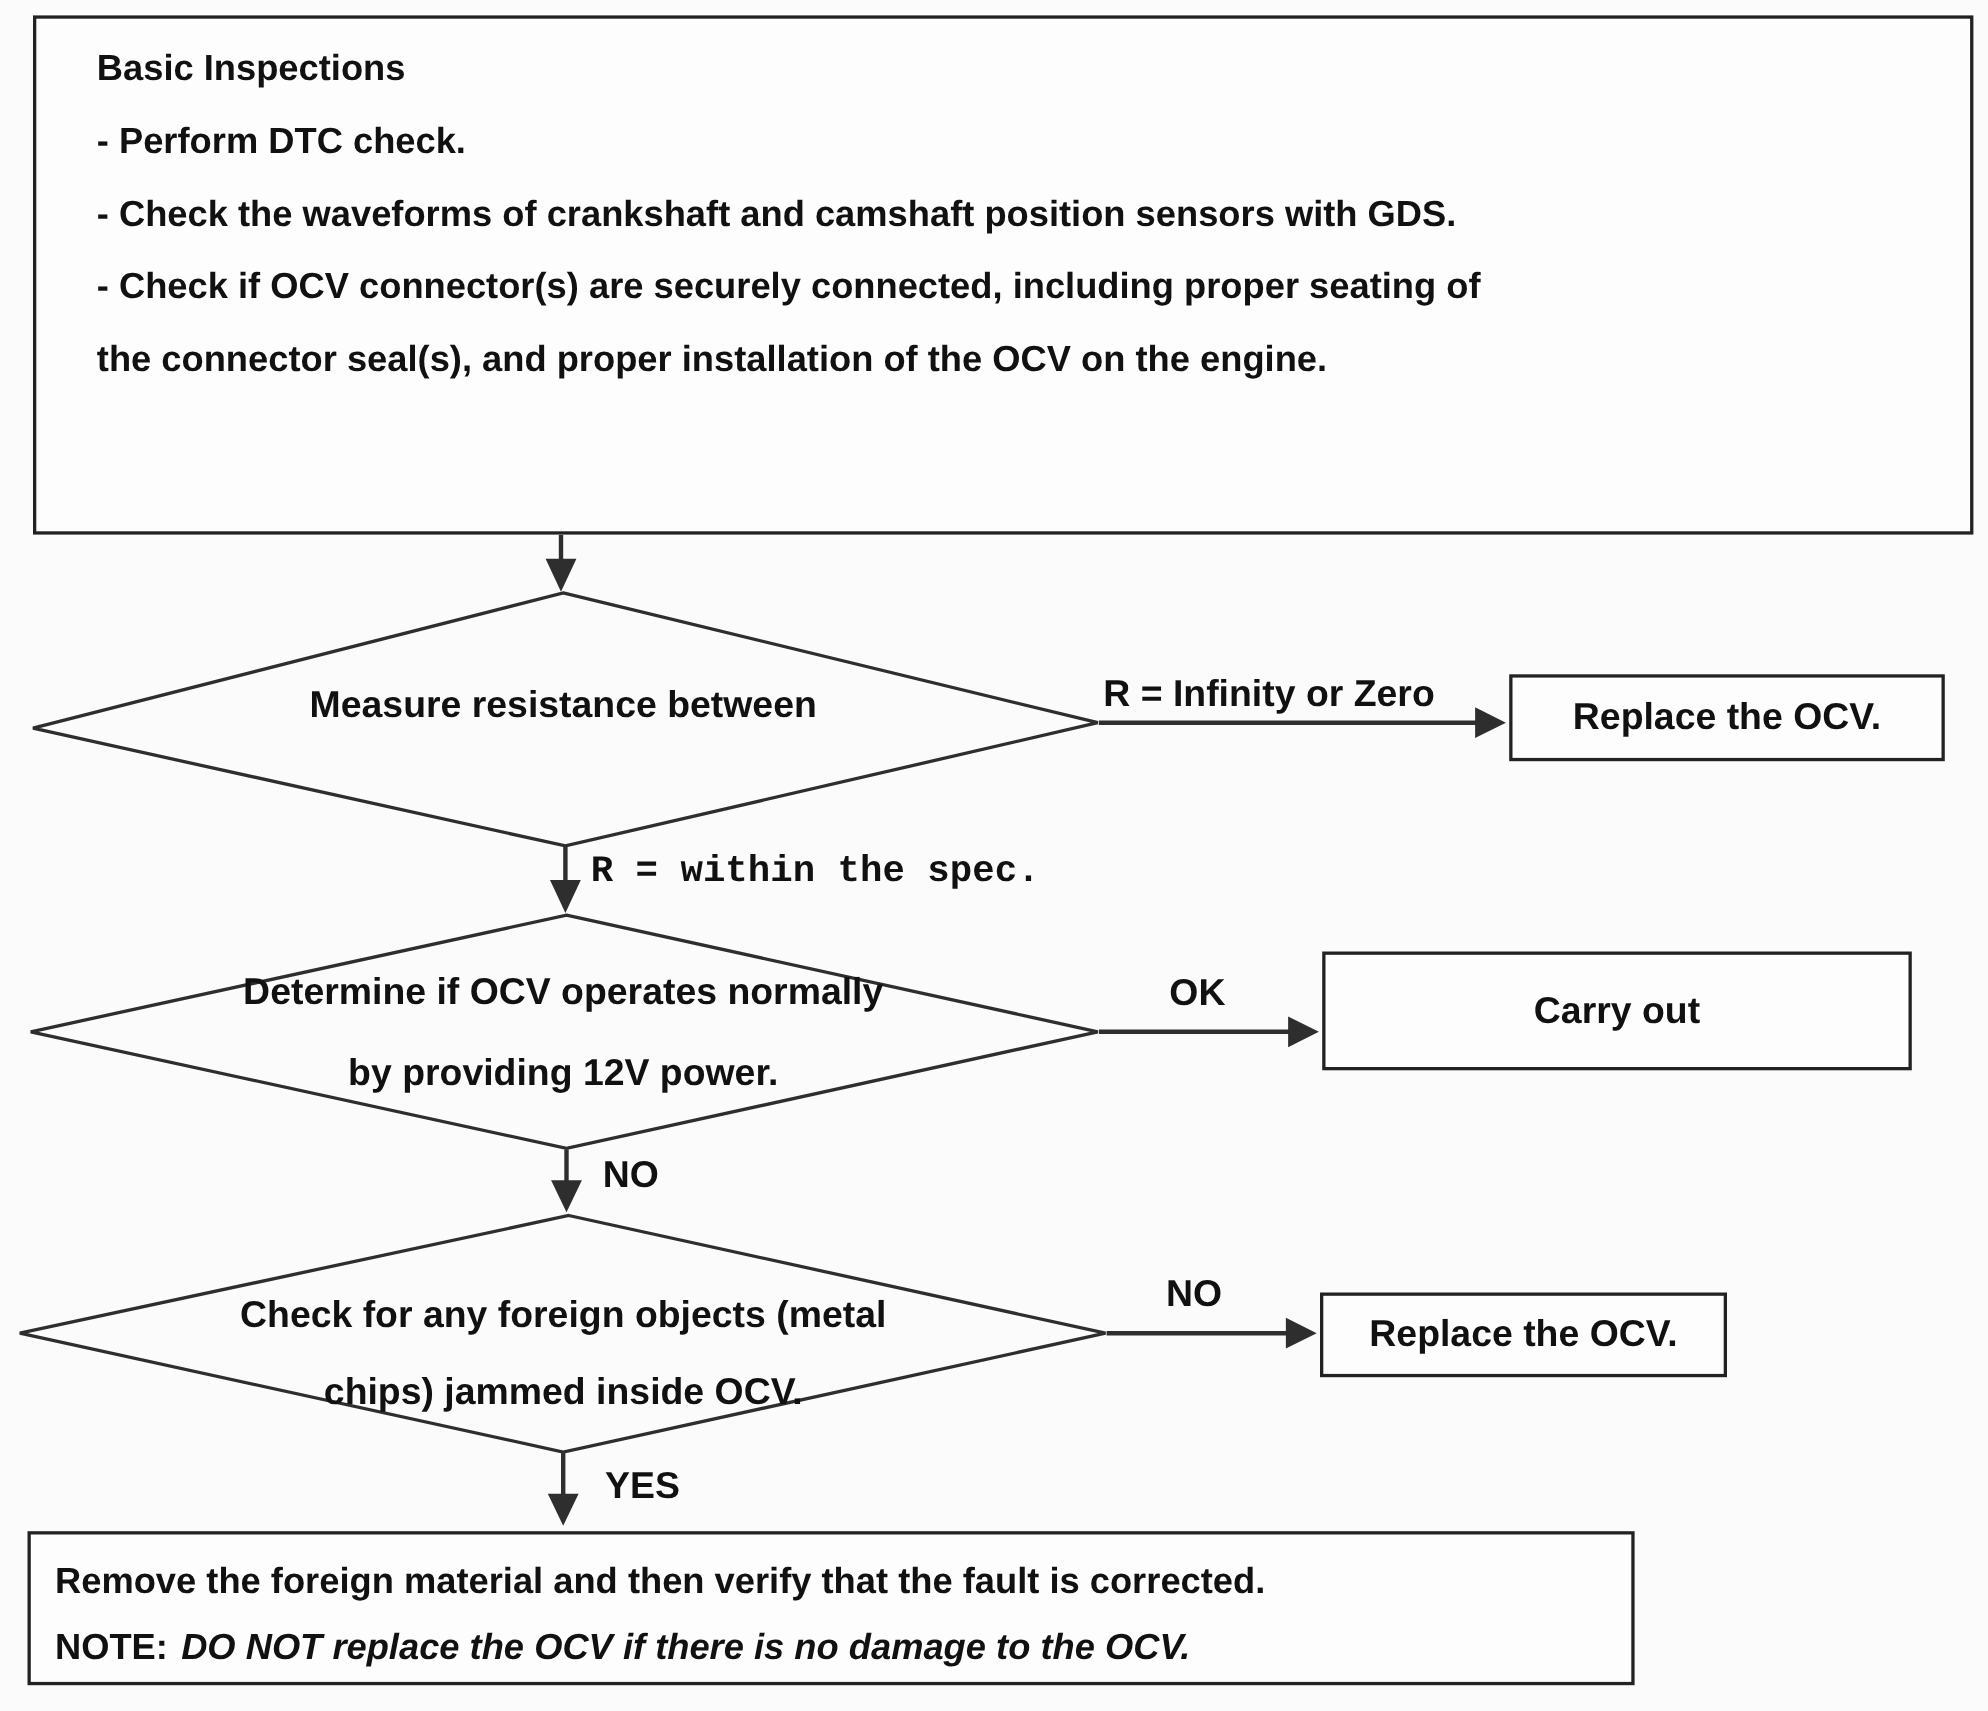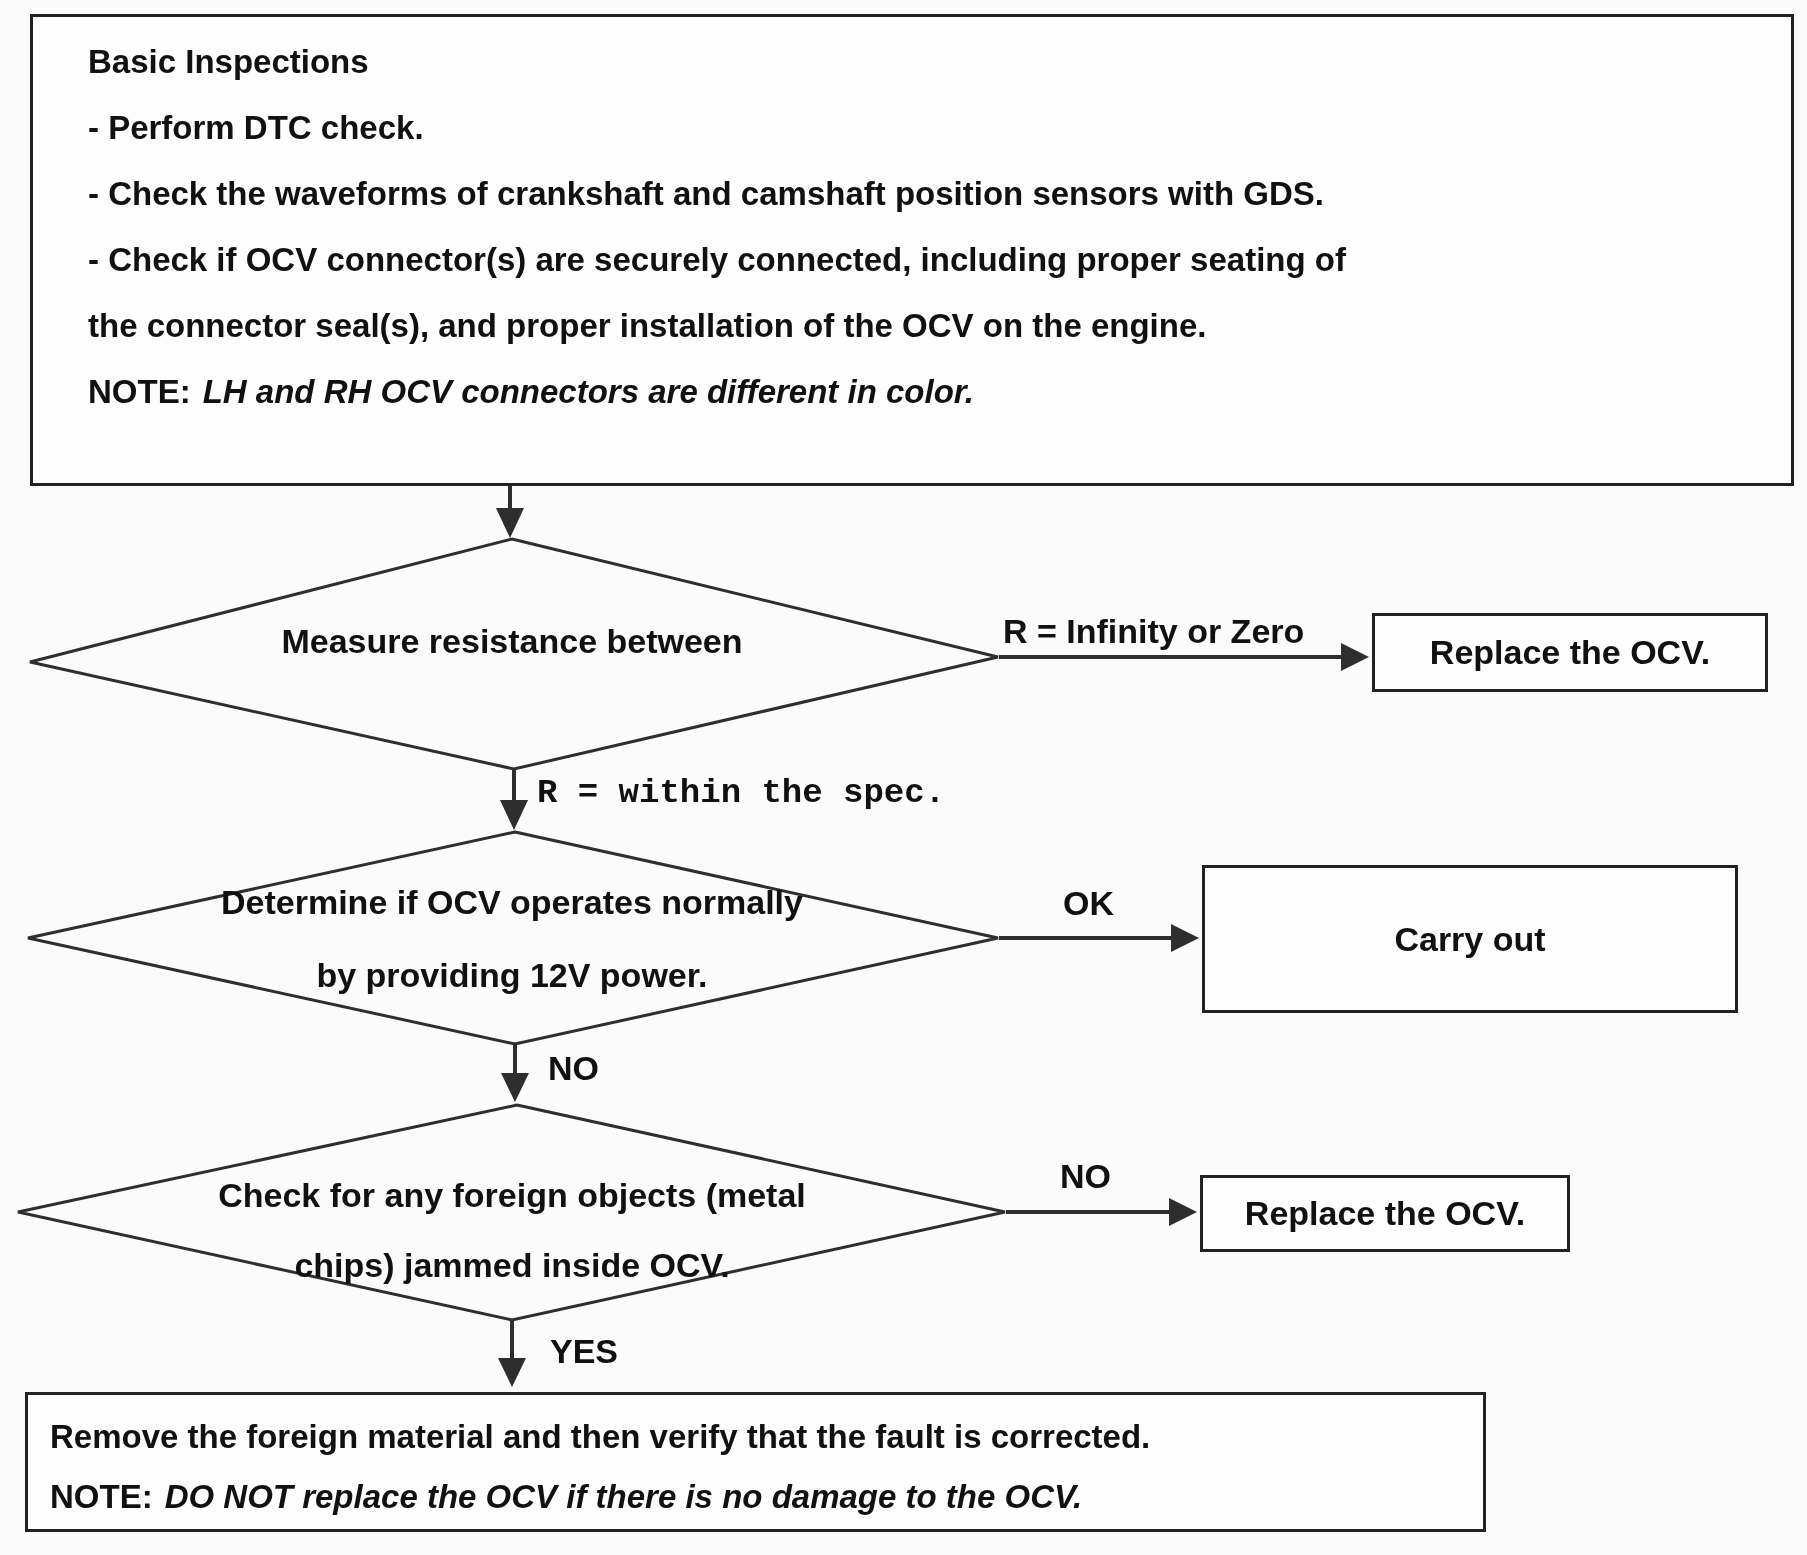--- a/index.html
+++ b/index.html
@@ -31,21 +31,21 @@
     font-size:33px;line-height:60px;
     padding:12px 20px 0 22px;
     white-space:nowrap;
   }
   .replace-box-1{
     left:1372px;top:613px;width:396px;height:79px;
     display:flex;align-items:center;justify-content:center;
     font-size:34px;white-space:nowrap;
   }
   .carry-box{
-    left:1202px;top:865px;width:536px;height:148px;
+    left:1202px;top:865px;width:536px;height:108px;
     display:flex;flex-direction:column;align-items:center;justify-content:center;
     font-size:34px;line-height:68px;white-space:nowrap;
   }
   .replace-box-2{
     left:1200px;top:1175px;width:370px;height:77px;
     display:flex;align-items:center;justify-content:center;
     font-size:34px;white-space:nowrap;
   }
 
   .diamond-line{
@@ -103,23 +103,20 @@
     <line x1="1006" y1="1212" x2="1171" y2="1212" stroke="#2e2e2e" stroke-width="4"></line>
     <polygon points="1169,1198 1169,1226 1197,1212" fill="#2e2e2e"></polygon>
   </svg>
 
   <div class="rect-box top-box">
     <div>Basic Inspections</div>
     <div>- Perform DTC check.</div>
     <div>- Check the waveforms of crankshaft and camshaft position sensors with GDS.</div>
     <div>- Check if OCV connector(s) are securely connected, including proper seating of</div>
     <div>the connector seal(s), and proper installation of the OCV on the engine.</div>
-    <div>
-      <span class="note-label">NOTE:</span><span class="note-italic">LH and RH OCV connectors are different in color.</span>
-    </div>
   </div>
 
   <div class="diamond-line d1l1">Measure resistance between</div>
   <div class="lbl lbl-r-inf">R = Infinity or Zero</div>
   <div class="lbl lbl-r-within">R = within the spec.</div>
 
   <div class="rect-box replace-box-1">
     <span>Replace the OCV.</span>
   </div>
 

